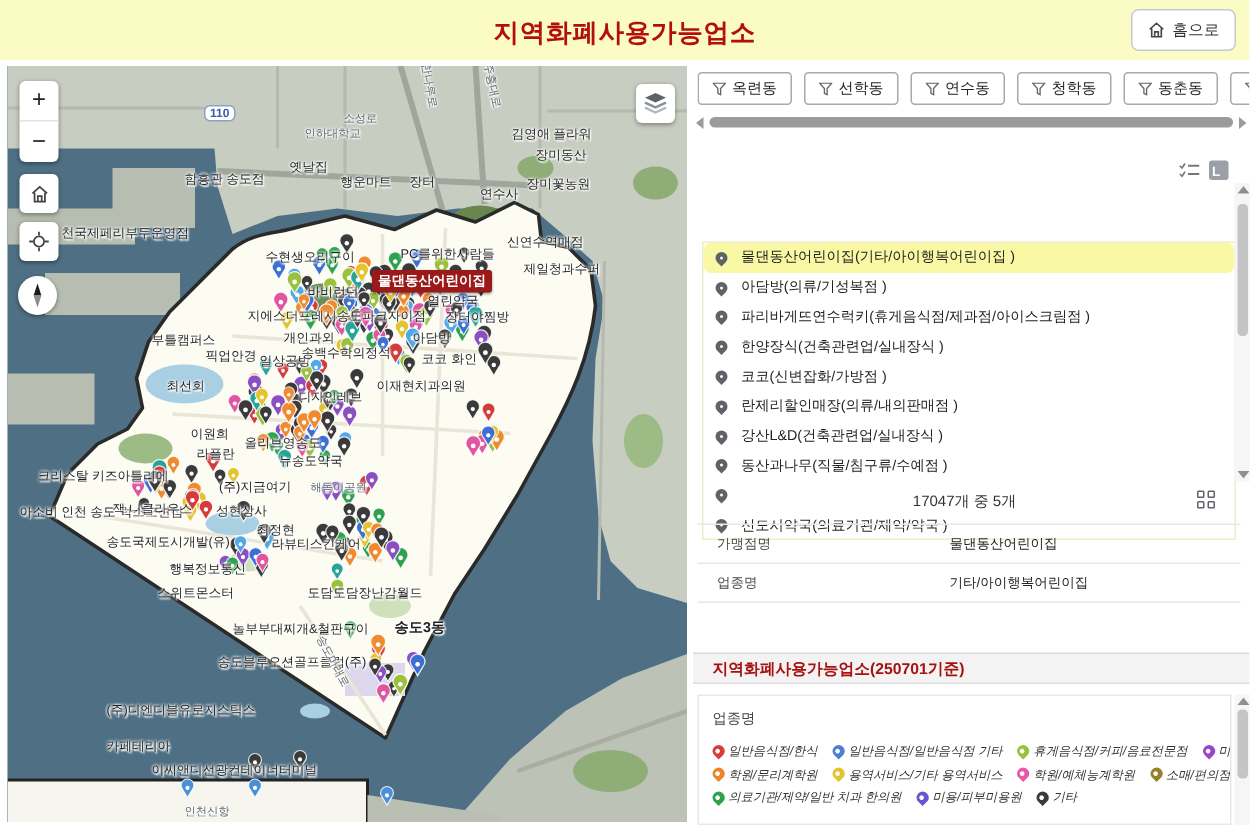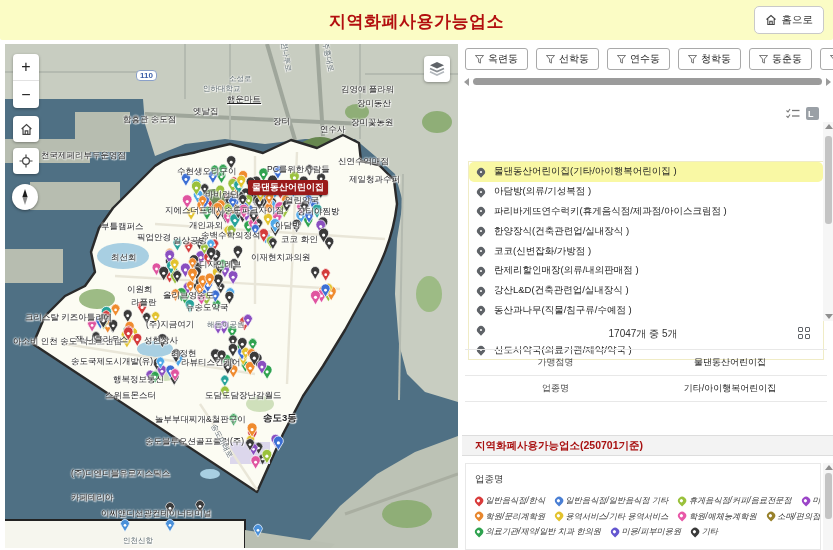--- a/index.html
+++ b/index.html
@@ -76,21 +76,21 @@
     display:flex; flex-direction:column; align-items:center; justify-content:space-between;
     padding:2px 0; }
   .vthumb { width:7px; background:#c4c4c4; border-radius:3px; }
 
   .countrow { position:absolute; left:3px; top:283px; width:356px; height:16px; }
   .countrow .txt { position:absolute; left:0; right:0; text-align:center; font-size:10px; color:#333; }
   .grid4 { position:absolute; right:10px; top:0; width:13px; height:13px; display:grid;
     grid-template-columns:5px 5px; grid-template-rows:5px 5px; gap:2px; cursor:pointer; }
   .grid4 i { border:1.4px solid #5f6368; border-radius:1px; }
 
-  .dtable { position:absolute; left:3px; top:305px; width:362px; border-bottom:1px solid #e8e8e8;text-align:center; }
+  .dtable { position:absolute; left:3px; top:305px; width:362px; border-bottom:1px solid #e8e8e8; }
   .drow { display:flex; border-top:1px solid #e8e8e8; height:26px; align-items:center; }
   .dlab { width:168px; padding-left:13px; font-size:9px; color:#4a4a4a; }
   .dval { flex:1; font-size:9px; color:#222; }
 
   .secbar { position:absolute; left:0px; top:391px; width:371px; height:21px; background:#f3f3f3;
     border-top:1px solid #ddd; border-bottom:1px solid #ddd; display:flex; align-items:center; }
   .secbar span { padding-left:13px; font-size:10.5px; font-weight:bold; color:#a81111; }
 
   .legendbox { position:absolute; left:3px; top:419px; width:356px; height:87px;
     border:1px solid #e8e8e8; background:#fff; padding:9px 6px 0 9px; overflow:hidden; }
@@ -712,21 +712,21 @@
           <circle cx="0" cy="-4.4" r="1.05" fill="#fff" transform="translate(253.0,492.0) scale(1.30)"></circle>
         </g>
     </svg>
 
     <div id="mapLabels">
         <div class="maplabel gray" style="left: 198px; top: 40px;">인하대학교</div>
         <div class="maplabel gray" style="left: 224px; top: 30px;">소성로</div>
         <div class="maplabel shield" style="left: 131px; top: 26px;">110</div>
         <div class="maplabel" style="left: 118px; top: 70px;">함흥관 송도점</div>
         <div class="maplabel" style="left: 188px; top: 62px;">옛날집</div>
-        <div class="maplabel" style="left: 222px; top: 50px; text-decoration: underline;">행운마트</div>
+        <div class="maplabel" style="left: 222px; top: 72px;">행운마트</div>
         <div class="maplabel" style="left: 268px; top: 72px;">장터</div>
         <div class="maplabel" style="left: 315px; top: 80px;">연수사</div>
         <div class="maplabel" style="left: 336px; top: 40px;">김영애 플라워</div>
         <div class="maplabel" style="left: 352px; top: 54px;">장미동산</div>
         <div class="maplabel" style="left: 346px; top: 73px;">장미꽃농원</div>
         <div class="maplabel" style="left: 333px; top: 112px;">신연수역매점</div>
         <div class="maplabel" style="left: 262px; top: 120px;">PC를위한사람들</div>
         <div class="maplabel" style="left: 172px; top: 122px;">수현생오리구이</div>
         <div class="maplabel" style="left: 344px; top: 130px;">제일청과수퍼</div>
         <div class="maplabel box" style="left: 243px; top: 136px;">물댄동산어린이집</div>

